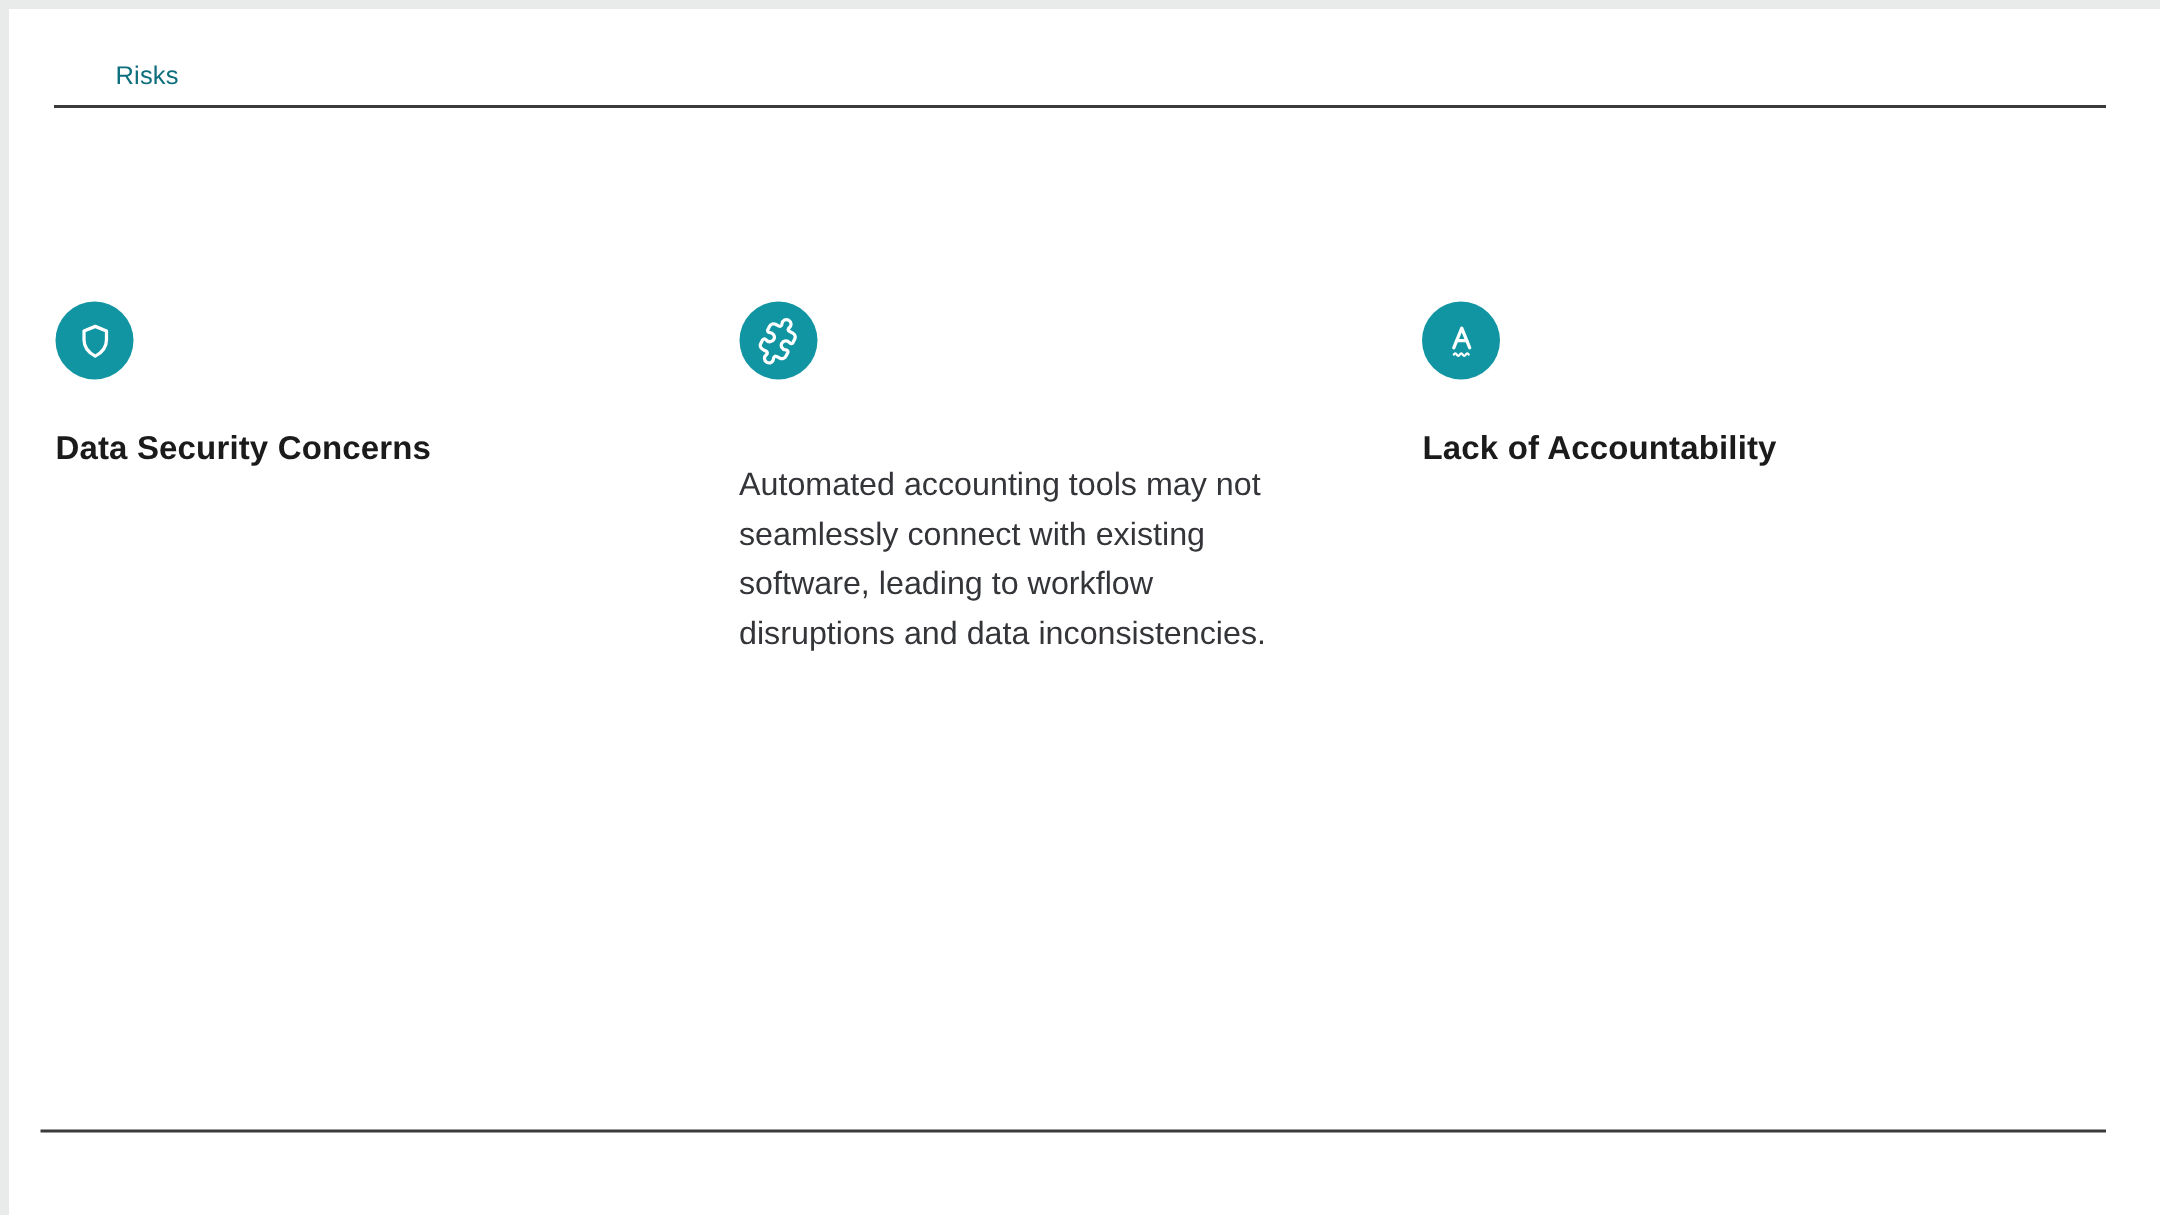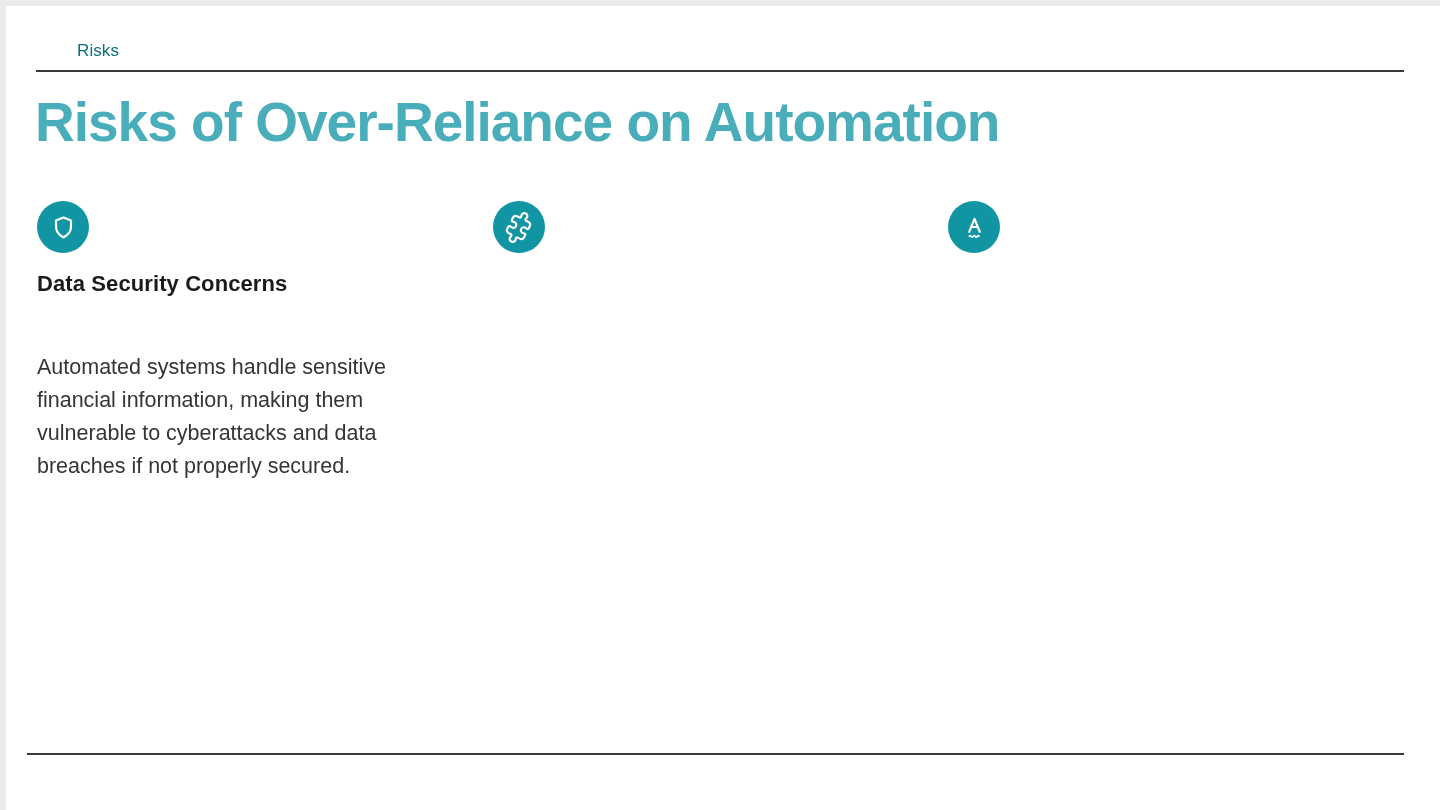--- a/index.html
+++ b/index.html
@@ -46,21 +46,21 @@
     width: 52px; height: 52px;
     border-radius: 50%;
     background: #1295a2;
     display: flex;
     align-items: center;
     justify-content: center;
   }
   .icon-circle svg { width: 29px; height: 29px; display: block; }
   .puzzle-rot { transform: rotate(-18deg); }
   .col-heading {
-    margin-top: 18px;
+    margin-top: 33px;
     font-size: 22px;
     font-weight: bold;
     letter-spacing: 0.1px;
     color: #1b1b1b;
   }
   .col-body {
     margin-top: 54px;
     font-size: 21.5px;
     line-height: 33px;
     color: #333538;
@@ -68,51 +68,51 @@
   }
 </style>
 </head>
 <body>
 
 <div class="slide">
 
   <div class="eyebrow">Risks</div>
   <div class="rule rule-top"></div>
 
-  <h1 class="title">Risks of Over-Reliance on Automation</h1>
 
   <div class="columns">
 
     <div class="col">
       <div class="icon-circle">
         <svg viewBox="0 0 24 24" fill="none" stroke="#ffffff" stroke-width="1.8" stroke-linejoin="round" stroke-linecap="round">
           <path d="M12 3.8 L18.2 6.3 V11.2 C18.2 15.9 15.6 18.4 12 20.2 C8.4 18.4 5.8 15.9 5.8 11.2 V6.3 Z"></path>
         </svg>
       </div>
       <div class="col-heading">Data Security Concerns</div>
-      <div class="col-body">Automated systems handle sensitive
-financial information, making them
-vulnerable to cyberattacks and data
-breaches if not properly secured.</div>
     </div>
 
     <div class="col">
       <div class="icon-circle">
         <svg class="puzzle-rot" viewBox="0 0 24 24" fill="none" stroke="#ffffff" stroke-width="1.8" stroke-linejoin="round" stroke-linecap="round">
           <path d="M19.439 7.85c-.049.322.059.648.289.878l1.568 1.568c.47.47.706 1.087.706 1.704s-.235 1.233-.706 1.704l-1.611 1.611a.98.98 0 0 1-.837.276c-.47-.07-.802-.48-.968-.925a2.501 2.501 0 1 0-3.214 3.214c.446.166.855.497.925.968a.979.979 0 0 1-.276.837l-1.61 1.61a2.404 2.404 0 0 1-1.705.707 2.402 2.402 0 0 1-1.704-.706l-1.568-1.568a1.026 1.026 0 0 0-.877-.29c-.493.074-.84.504-1.02.968a2.5 2.5 0 1 1-3.237-3.237c.464-.18.894-.527.967-1.02a1.026 1.026 0 0 0-.289-.877l-1.568-1.568A2.402 2.402 0 0 1 1.998 12c0-.617.236-1.234.706-1.704L4.23 8.77c.24-.24.581-.353.917-.303.515.077.877.528 1.073 1.01a2.5 2.5 0 1 0 3.259-3.259c-.482-.196-.933-.558-1.01-1.073-.05-.336.062-.676.303-.917l1.525-1.525A2.402 2.402 0 0 1 12 1.998c.617 0 1.234.236 1.704.706l1.568 1.568c.23.23.556.338.877.29.493-.074.84-.504 1.02-.968a2.5 2.5 0 1 1 3.237 3.237c-.464.18-.894.527-.967 1.02Z"></path>
         </svg>
       </div>
+      <div class="col-body">Automated accounting tools may not
+seamlessly connect with existing
+software, leading to workflow
+disruptions and data inconsistencies.</div>
     </div>
 
     <div class="col">
       <div class="icon-circle">
         <svg viewBox="0 0 24 24" fill="none" stroke="#ffffff" stroke-width="1.8" stroke-linejoin="round" stroke-linecap="round">
           <path d="M7.6 15.6 L12 4.8 L16.4 15.6"></path>
           <path d="M9.3 11.6 H14.7"></path>
           <path d="M7.6 19.4 c0.55 -0.95 1.1 -0.95 1.65 0 c0.55 0.95 1.1 0.95 1.65 0 c0.55 -0.95 1.1 -0.95 1.65 0 c0.55 0.95 1.1 0.95 1.65 0 c0.55 -0.95 1.1 -0.95 1.65 0" stroke-width="1.2"></path>
         </svg>
       </div>
+      <div class="col-heading">Lack of Accountability</div>
     </div>
 
   </div>
 
   <div class="rule rule-bottom"></div>
 </div>
 
 </body></html>

